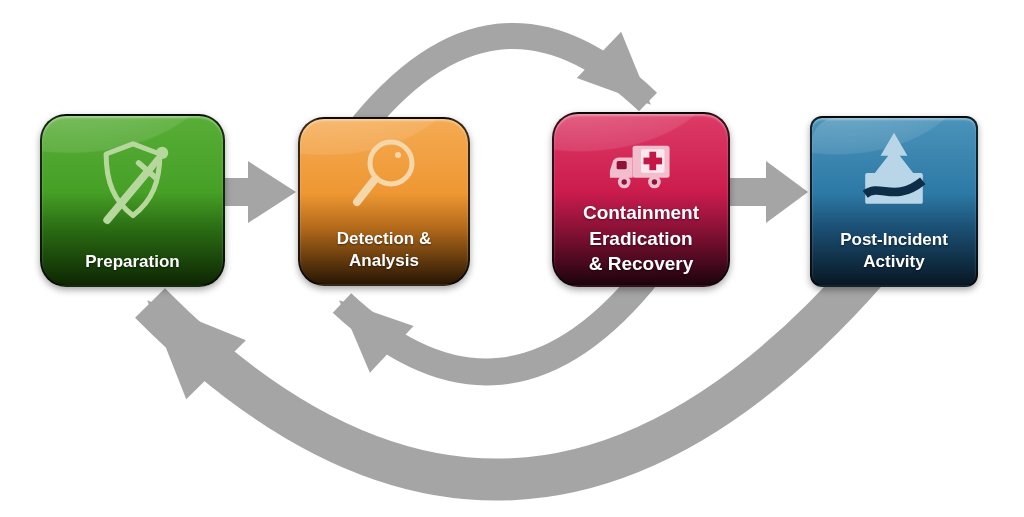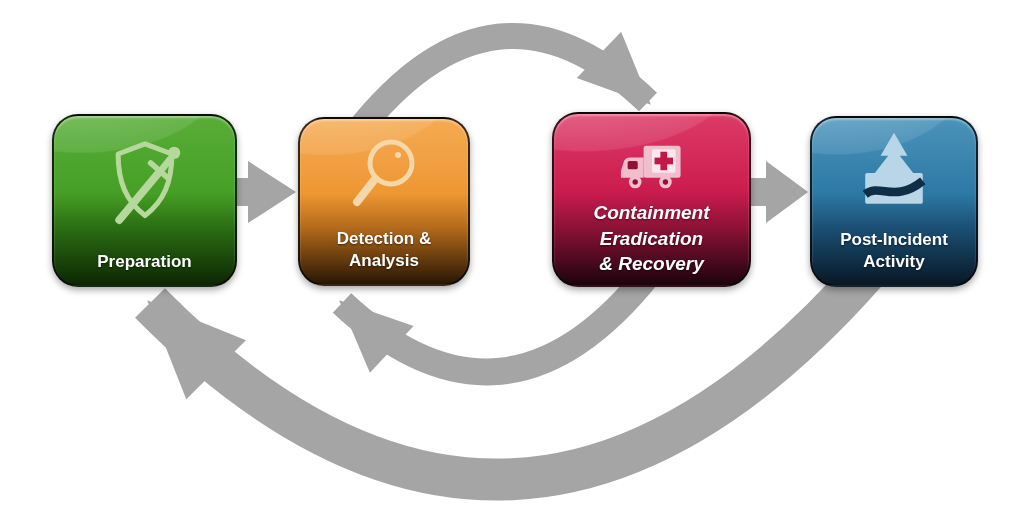--- a/index.html
+++ b/index.html
@@ -21,27 +21,27 @@
     box-shadow:0 3px 7px rgba(0,0,0,0.35), inset 0 2px 2px rgba(255,255,255,0.35);
     box-sizing:border-box;
   }
   .stage::after{
     content:"";position:absolute;inset:0;border-radius:24px;
     background:radial-gradient(150% 95% at 15% -30%,
       rgba(255,255,255,0.28) 0%, rgba(255,255,255,0.10) 54%, rgba(255,255,255,0) 55%);
     pointer-events:none;
   }
   .s1{left:40px;top:114px;width:185px;height:173px;
-      background:linear-gradient(180deg,#58ad37 0%,#46a026 45%,#2b6e14 66%,#0d2602 100%);margin-left:12px;}
+      background:linear-gradient(180deg,#58ad37 0%,#46a026 45%,#2b6e14 66%,#0d2602 100%);}
   .s2{left:298px;top:117px;width:172px;height:169px;
       background:linear-gradient(180deg,#f5aa52 0%,#ee9733 45%,#b36a1a 66%,#271604 100%);}
-  .s3{left:552px;top:112px;width:199px;height:175px;
-      background:linear-gradient(180deg,#dd3b67 0%,#cc1c4e 45%,#8e1238 66%,#1c030d 100%);font-style:italic;}
+  .s3{left:552px;top:112px;width:178px;height:175px;
+      background:linear-gradient(180deg,#dd3b67 0%,#cc1c4e 45%,#8e1238 66%,#1c030d 100%);}
   .s4{left:810px;top:116px;width:168px;height:171px;
-      background:linear-gradient(180deg,#4a93ba 0%,#2d79a6 45%,#1b4f74 66%,#081724 100%);}
+      background:linear-gradient(180deg,#4a93ba 0%,#2d79a6 45%,#1b4f74 66%,#081724 100%);border-radius:12px;}
 
   .icon{position:absolute;left:0;right:0;text-align:center;z-index:3;}
   .s1 .icon{top:10px;} .s2 .icon{top:8px;} .s3 .icon{top:10px;} .s4 .icon{top:9px;}
   .s1 .icon svg{width:112px;height:112px;}
   .s2 .icon svg{width:100px;height:100px;}
   .s3 .icon svg{width:84px;height:84px;}
   .s4 .icon svg{width:96px;height:96px;}
 
   .label{
     position:absolute;left:4px;right:4px;bottom:12px;z-index:4;

